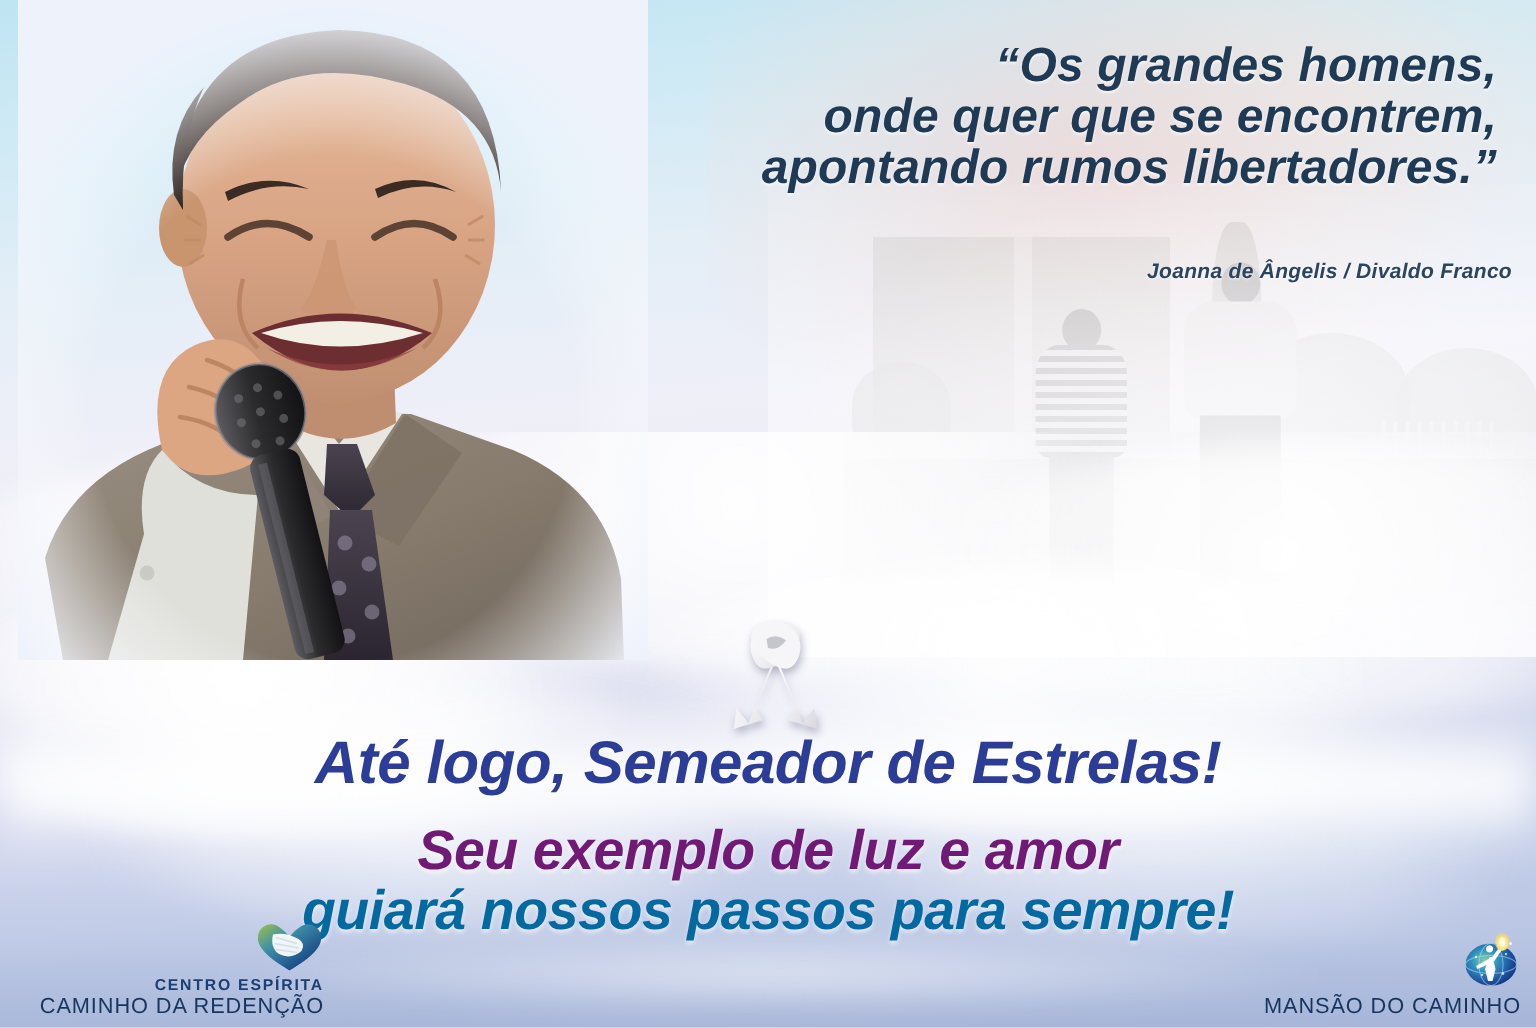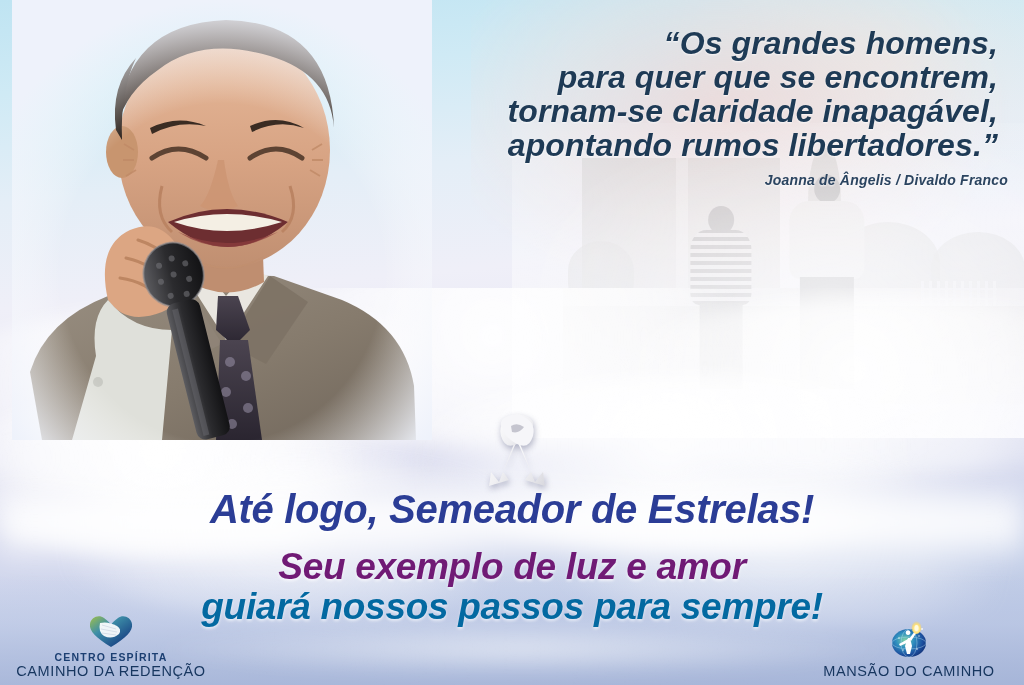--- a/index.html
+++ b/index.html
@@ -166,21 +166,21 @@
   }
   .headline .h-line { display:block; white-space:nowrap;text-align:center; }
   .h1 { font-size:40px; line-height:42px; color:#2b3d96;
         text-shadow:0 2px 3px rgba(255,255,255,.65); }
   .h2 { font-size:37px; line-height:40px; color:#701a75;
         text-shadow:0 2px 3px rgba(255,255,255,.65);margin-top:17px; }
   .h3 { font-size:37px; line-height:40px; color:#0369a1;
         text-shadow:0 2px 3px rgba(255,255,255,.6); }
 
   
-  .logo { position:absolute; bottom:6px; display:flex; flex-direction:column; align-items:center; }
+  .logo { position:absolute; bottom:6px; display:flex; flex-direction:column; align-items:flex-end; }
   .logo-left  { left:6px;  width:210px; }
   .logo-right { right:10px; width:210px; }
   .logo-mark { width:46px; height:34px; margin-bottom:3px; }
   .logo-mark svg { width:100%; height:100%; display:block; }
   .logo-right .logo-mark { width:40px; height:40px; }
   .logo-txt-sm {
     font-size:10.5px; font-weight:bold; letter-spacing:1.2px;
     color:#1c3f72;
   }
   .logo-txt-lg {
@@ -340,22 +340,21 @@
         <rect x="162" y="300" width="34" height="140" rx="9" fill="url(#mic)"></rect>
         <rect x="168" y="306" width="6" height="130" fill="#6a6a70" opacity=".5"></rect>
       </g>
 
       <rect x="0" y="0" width="420" height="440" fill="url(#fade)"></rect>
     </svg>
   </div>
 
   <div class="quote">
     <span class="ln">“Os grandes homens,</span>
-    <span class="ln">para quer que se encontrem,</span>
-    <span class="ln">tornam-se claridade inapagável,</span>
+    <span class="ln">onde quer que se encontrem,</span>
     <span class="ln">apontando rumos libertadores.”</span>
   </div>
   <div class="attrib">Joanna de Ângelis / Divaldo Franco</div>
 
   <div class="ribbon">
     <svg viewBox="0 0 60 78" xmlns="http://www.w3.org/2000/svg">
       <defs>
         <linearGradient id="rb" x1="0" y1="0" x2="1" y2="1">
           <stop offset="0%" stop-color="#ffffff"></stop>
             <stop offset="55%" stop-color="#f0f0f3"></stop>

